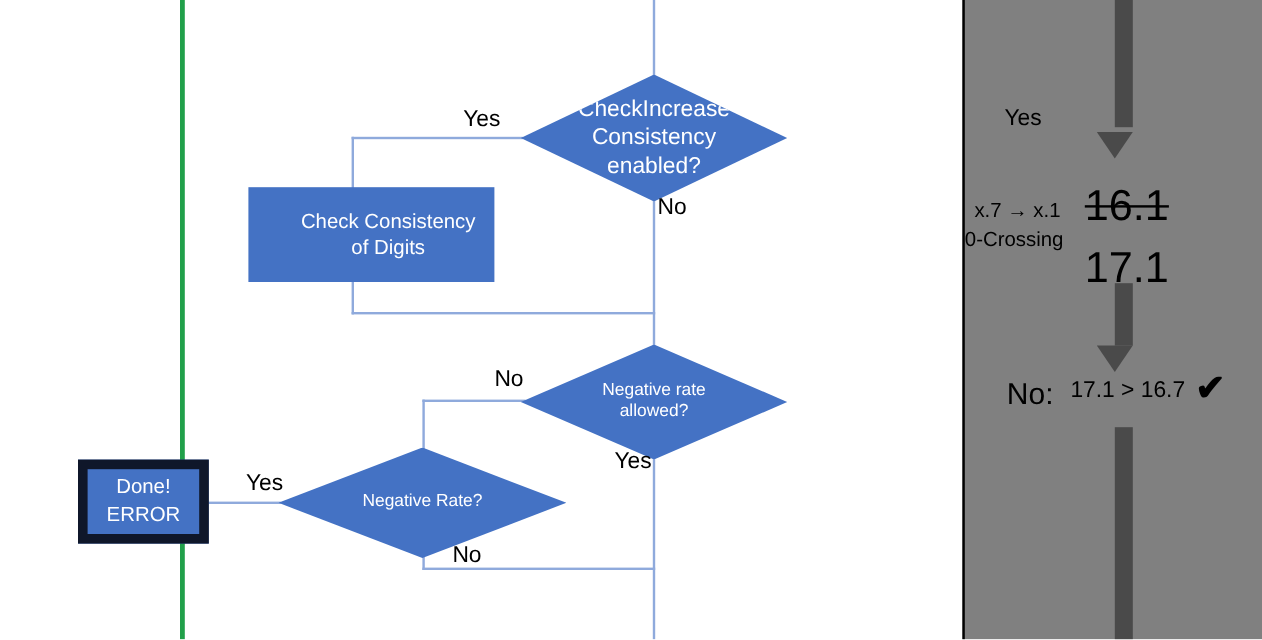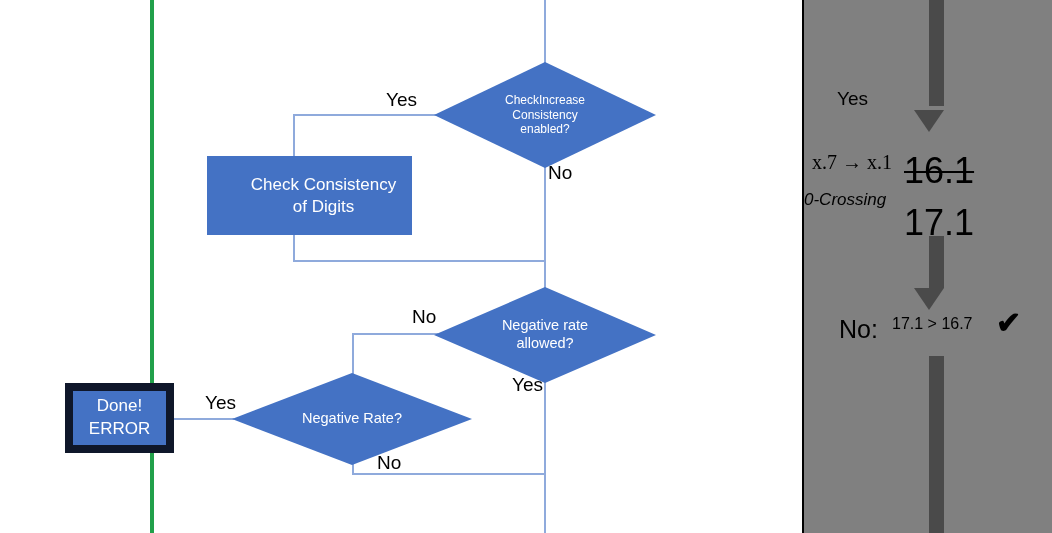--- a/index.html
+++ b/index.html
@@ -62,21 +62,21 @@
     text-align: center;
     color: #ffffff;
     background: #4472C4;
     z-index: 3;
     line-height: 1.25;
   }
 
   #node-check-increase {
     left: 434px; top: 62px;
     width: 222px; height: 106px;
-    font-size: 12px;
+    font-size: 19px;
   }
   #node-negative-allowed {
     left: 434px; top: 287px;
     width: 222px; height: 96px;
     font-size: 14.5px;
   }
   #node-negative-rate {
     left: 232px; top: 373px;
     width: 240px; height: 92px;
     font-size: 14.5px;
@@ -132,30 +132,30 @@
     border-left: 15px solid transparent;
     border-right: 15px solid transparent;
     border-top: 22px solid #4A4A4A;
   }
   .panel-text {
     position: absolute;
     color: #000000;
     white-space: nowrap;
   }
   #panel-yes { left: 33px; top: 88px; font-size: 19px; }
-  #panel-small-1 { left: 8px; top: 151px; font-size: 20px; font-family: Liberation Serif, serif; }
-  #panel-small-2 { left: 0px;  top: 190px; font-size: 17px; font-style: italic; }
+  #panel-small-1 { left: 8px; top: 166px; font-size: 17px; }
+  #panel-small-2 { left: 0px;  top: 190px; font-size: 17px; }
   #panel-big-1 {
     left: 100px; top: 150px; font-size: 36px;
     text-decoration: line-through;
     text-decoration-thickness: 2px;
   }
   #panel-big-2 { left: 100px; top: 186px; font-size: 36px; margin-top: 16px; }
   #panel-no-label { left: 35px; top: 315px; font-size: 25px; }
-  #panel-compare  { left: 88px; top: 315px; font-size: 16px; }
+  #panel-compare  { left: 88px; top: 315px; font-size: 19px; }
   #panel-check    { left: 192px; top: 305px; font-size: 30px; font-weight: bold; }
 </style>
 </head>
 <body>
 
 <div id="root">
 
   <div class="vline" style="left:544px; top:0px; height:64px;"></div>
 
   <div class="hline" style="left:293px; top:114px; width:143px;"></div>

